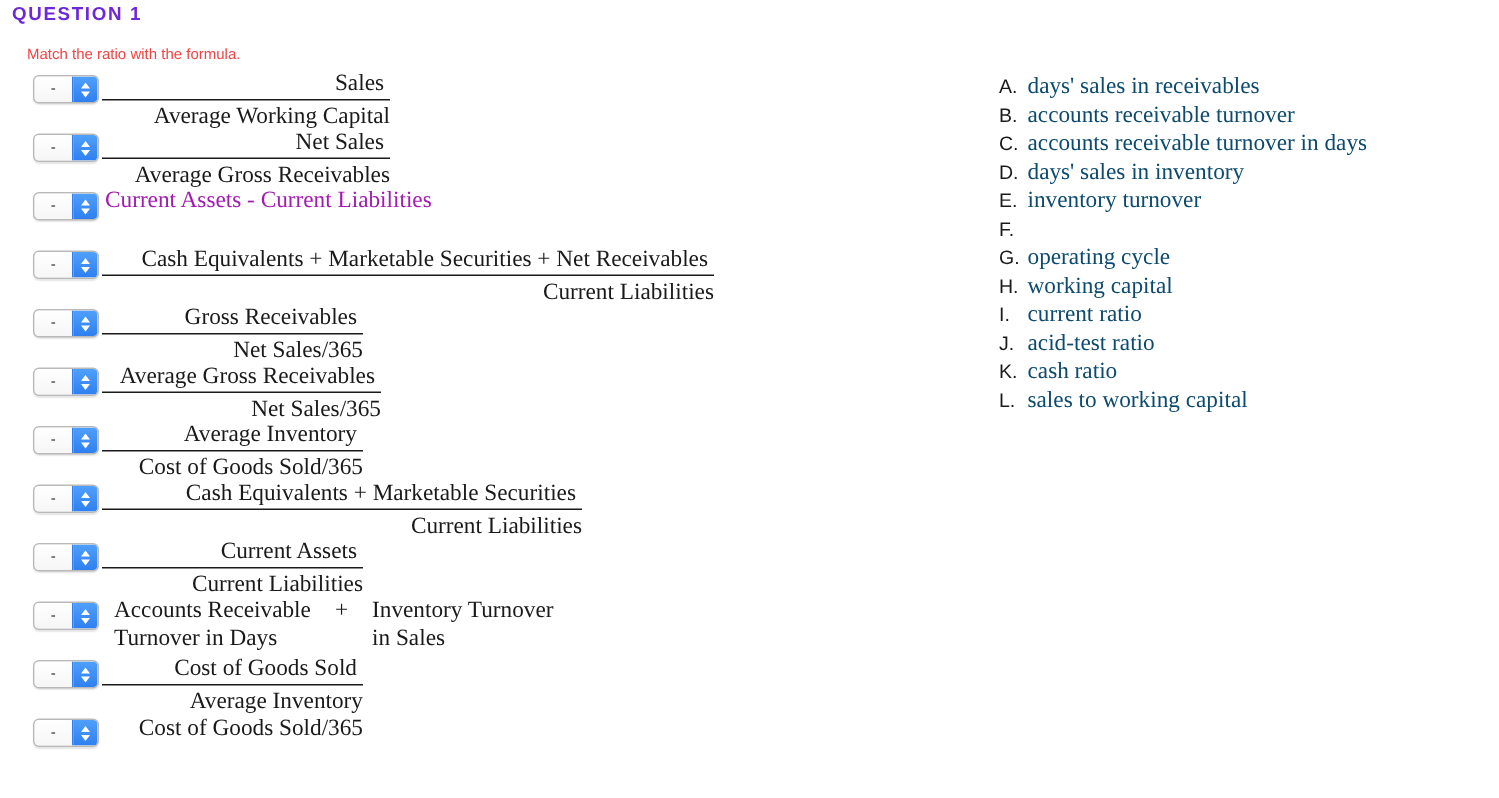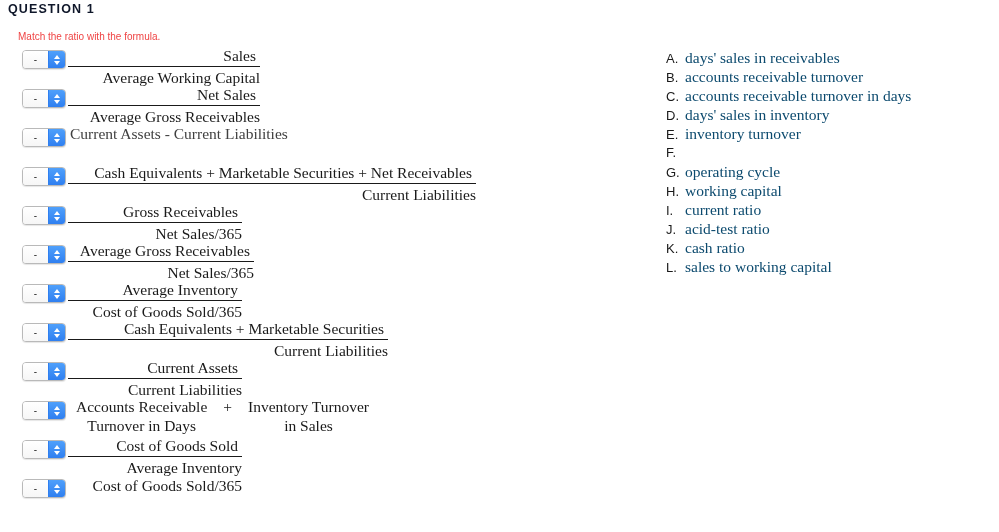--- a/index.html
+++ b/index.html
@@ -17,21 +17,21 @@
   }
 
   #question-header {
     position: absolute;
     left: 8px;
     top: 2px;
     font-family: "Liberation Sans", sans-serif;
     font-weight: bold;
     font-size: 12.5px;
     letter-spacing: 1.1px;
-    color: #0f172a;
+    color: #6d28d9;
   }
 
   #prompt {
     position: absolute;
     left: 18px;
     top: 31px;
     font-family: "Liberation Sans", sans-serif;
     font-size: 10px;
     color: #ef4444;
     text-align: right;
@@ -123,38 +123,38 @@
     padding-top: 1px;
     white-space: nowrap;
   }
 
   
   .plain-expr {
     position: absolute;
     top: -1px;
     font-family: "Liberation Serif", serif;
     font-size: 15.5px;
-    color: #404040;
+    color: #a21caf;
     white-space: nowrap;
   }
 
   
   .sum-expr {
     position: absolute;
     top: -2px;
     display: flex;
     align-items: flex-start;
     font-family: "Liberation Serif", serif;
     font-size: 15.5px;
     color: #1a1a1a;
     line-height: 19px;
     white-space: nowrap;
   }
   .sum-term {
-    text-align: center;
+    text-align: left;
   }
   .sum-op {
     padding: 0 16px;
   }
 
   
   #answer-list {
     position: absolute;
     left: 666px;
     top: 48px;

